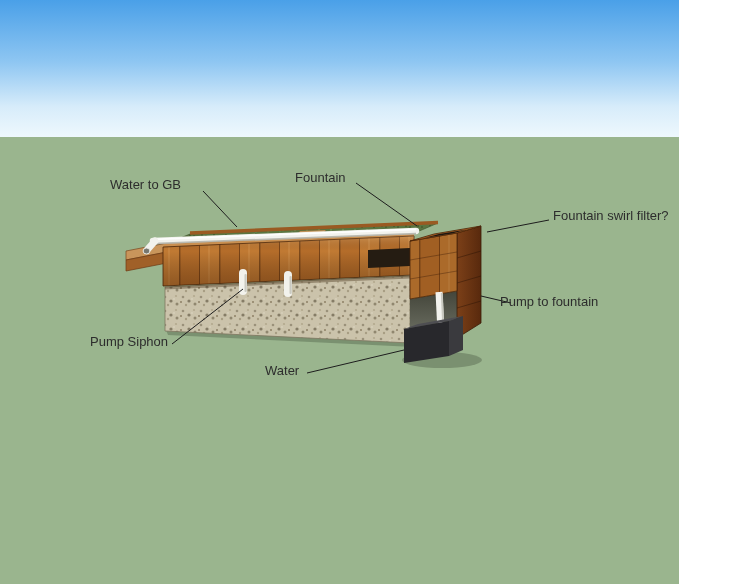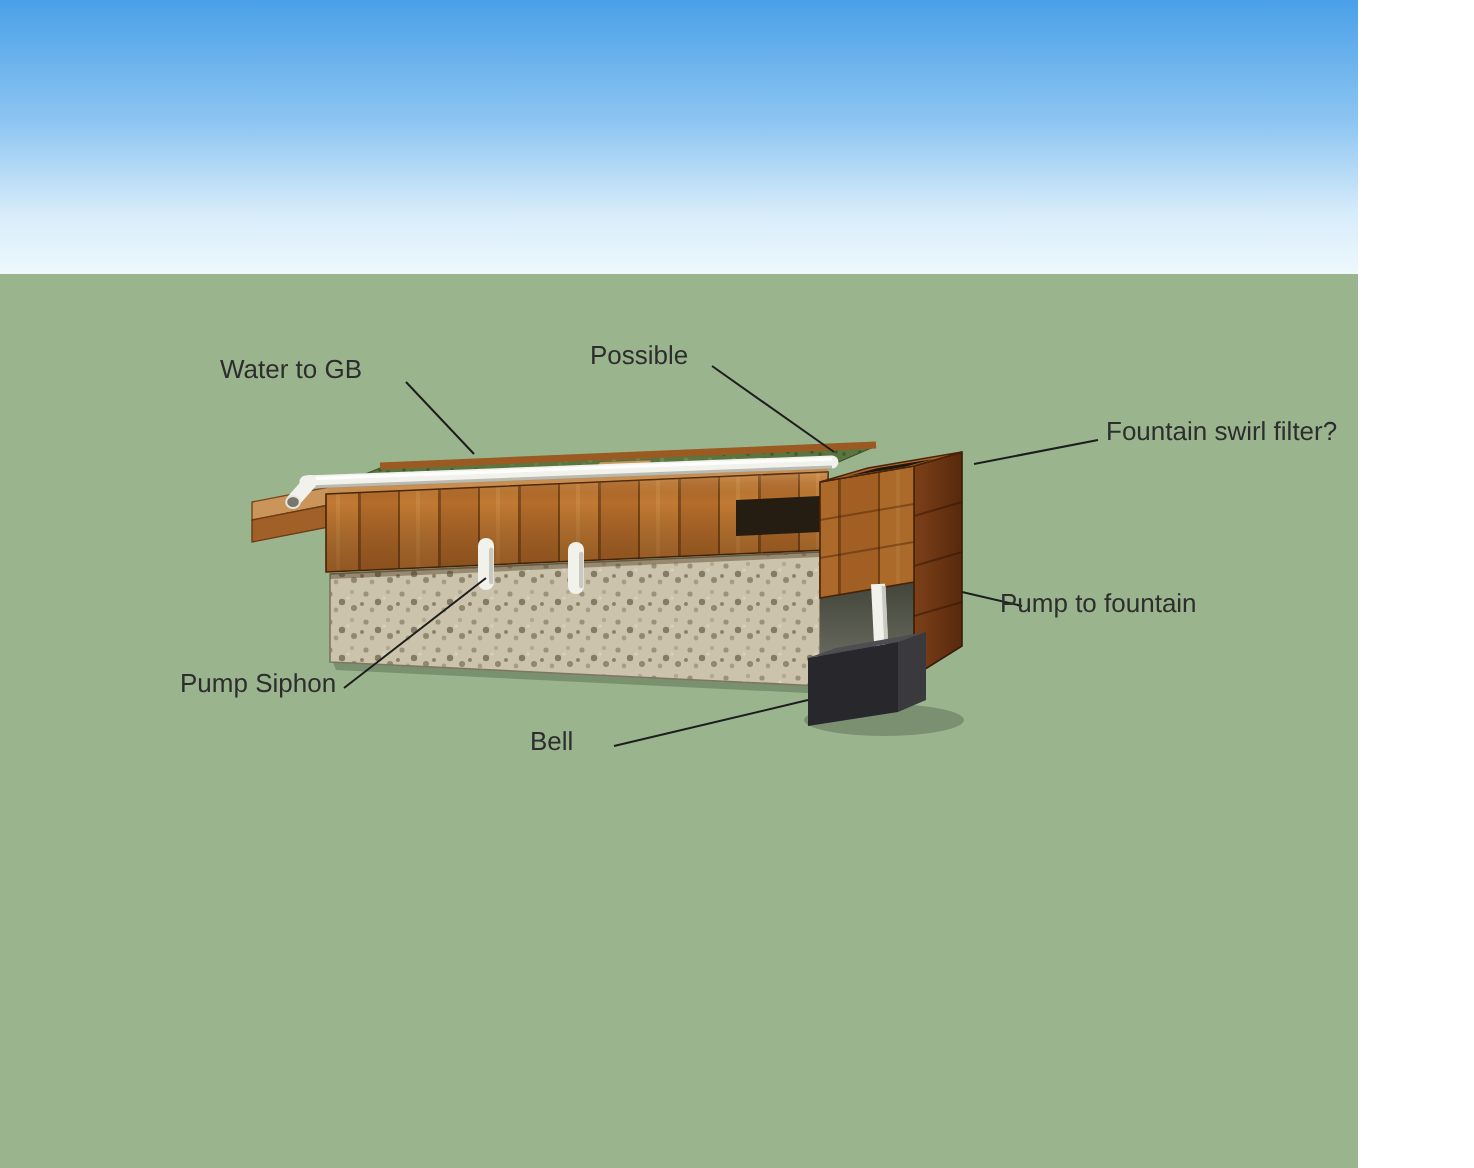--- a/index.html
+++ b/index.html
@@ -124,18 +124,18 @@
       <line x1="203" y1="191" x2="237" y2="227"></line>
       <line x1="356" y1="183" x2="417" y2="226"></line>
       <line x1="549" y1="220" x2="487" y2="232"></line>
       <line x1="511" y1="303" x2="481" y2="296"></line>
       <line x1="172" y1="344" x2="243" y2="289"></line>
       <line x1="307" y1="373" x2="404" y2="350"></line>
     </g>
   </svg>
 
   <div class="label" style="left:110px;top:177px">Water to GB</div>
-  <div class="label" style="left:295px;top:170px">Possible</div>
+  <div class="label" style="left:295px;top:170px">Fountain</div>
   <div class="label" style="left:553px;top:208px">Fountain swirl filter?</div>
   <div class="label" style="left:500px;top:294px">Pump to fountain</div>
   <div class="label" style="left:90px;top:334px">Pump Siphon</div>
-  <div class="label" style="left:265px;top:363px">Bell</div>
+  <div class="label" style="left:265px;top:363px">Water</div>
 </div>
 
 </body></html>

